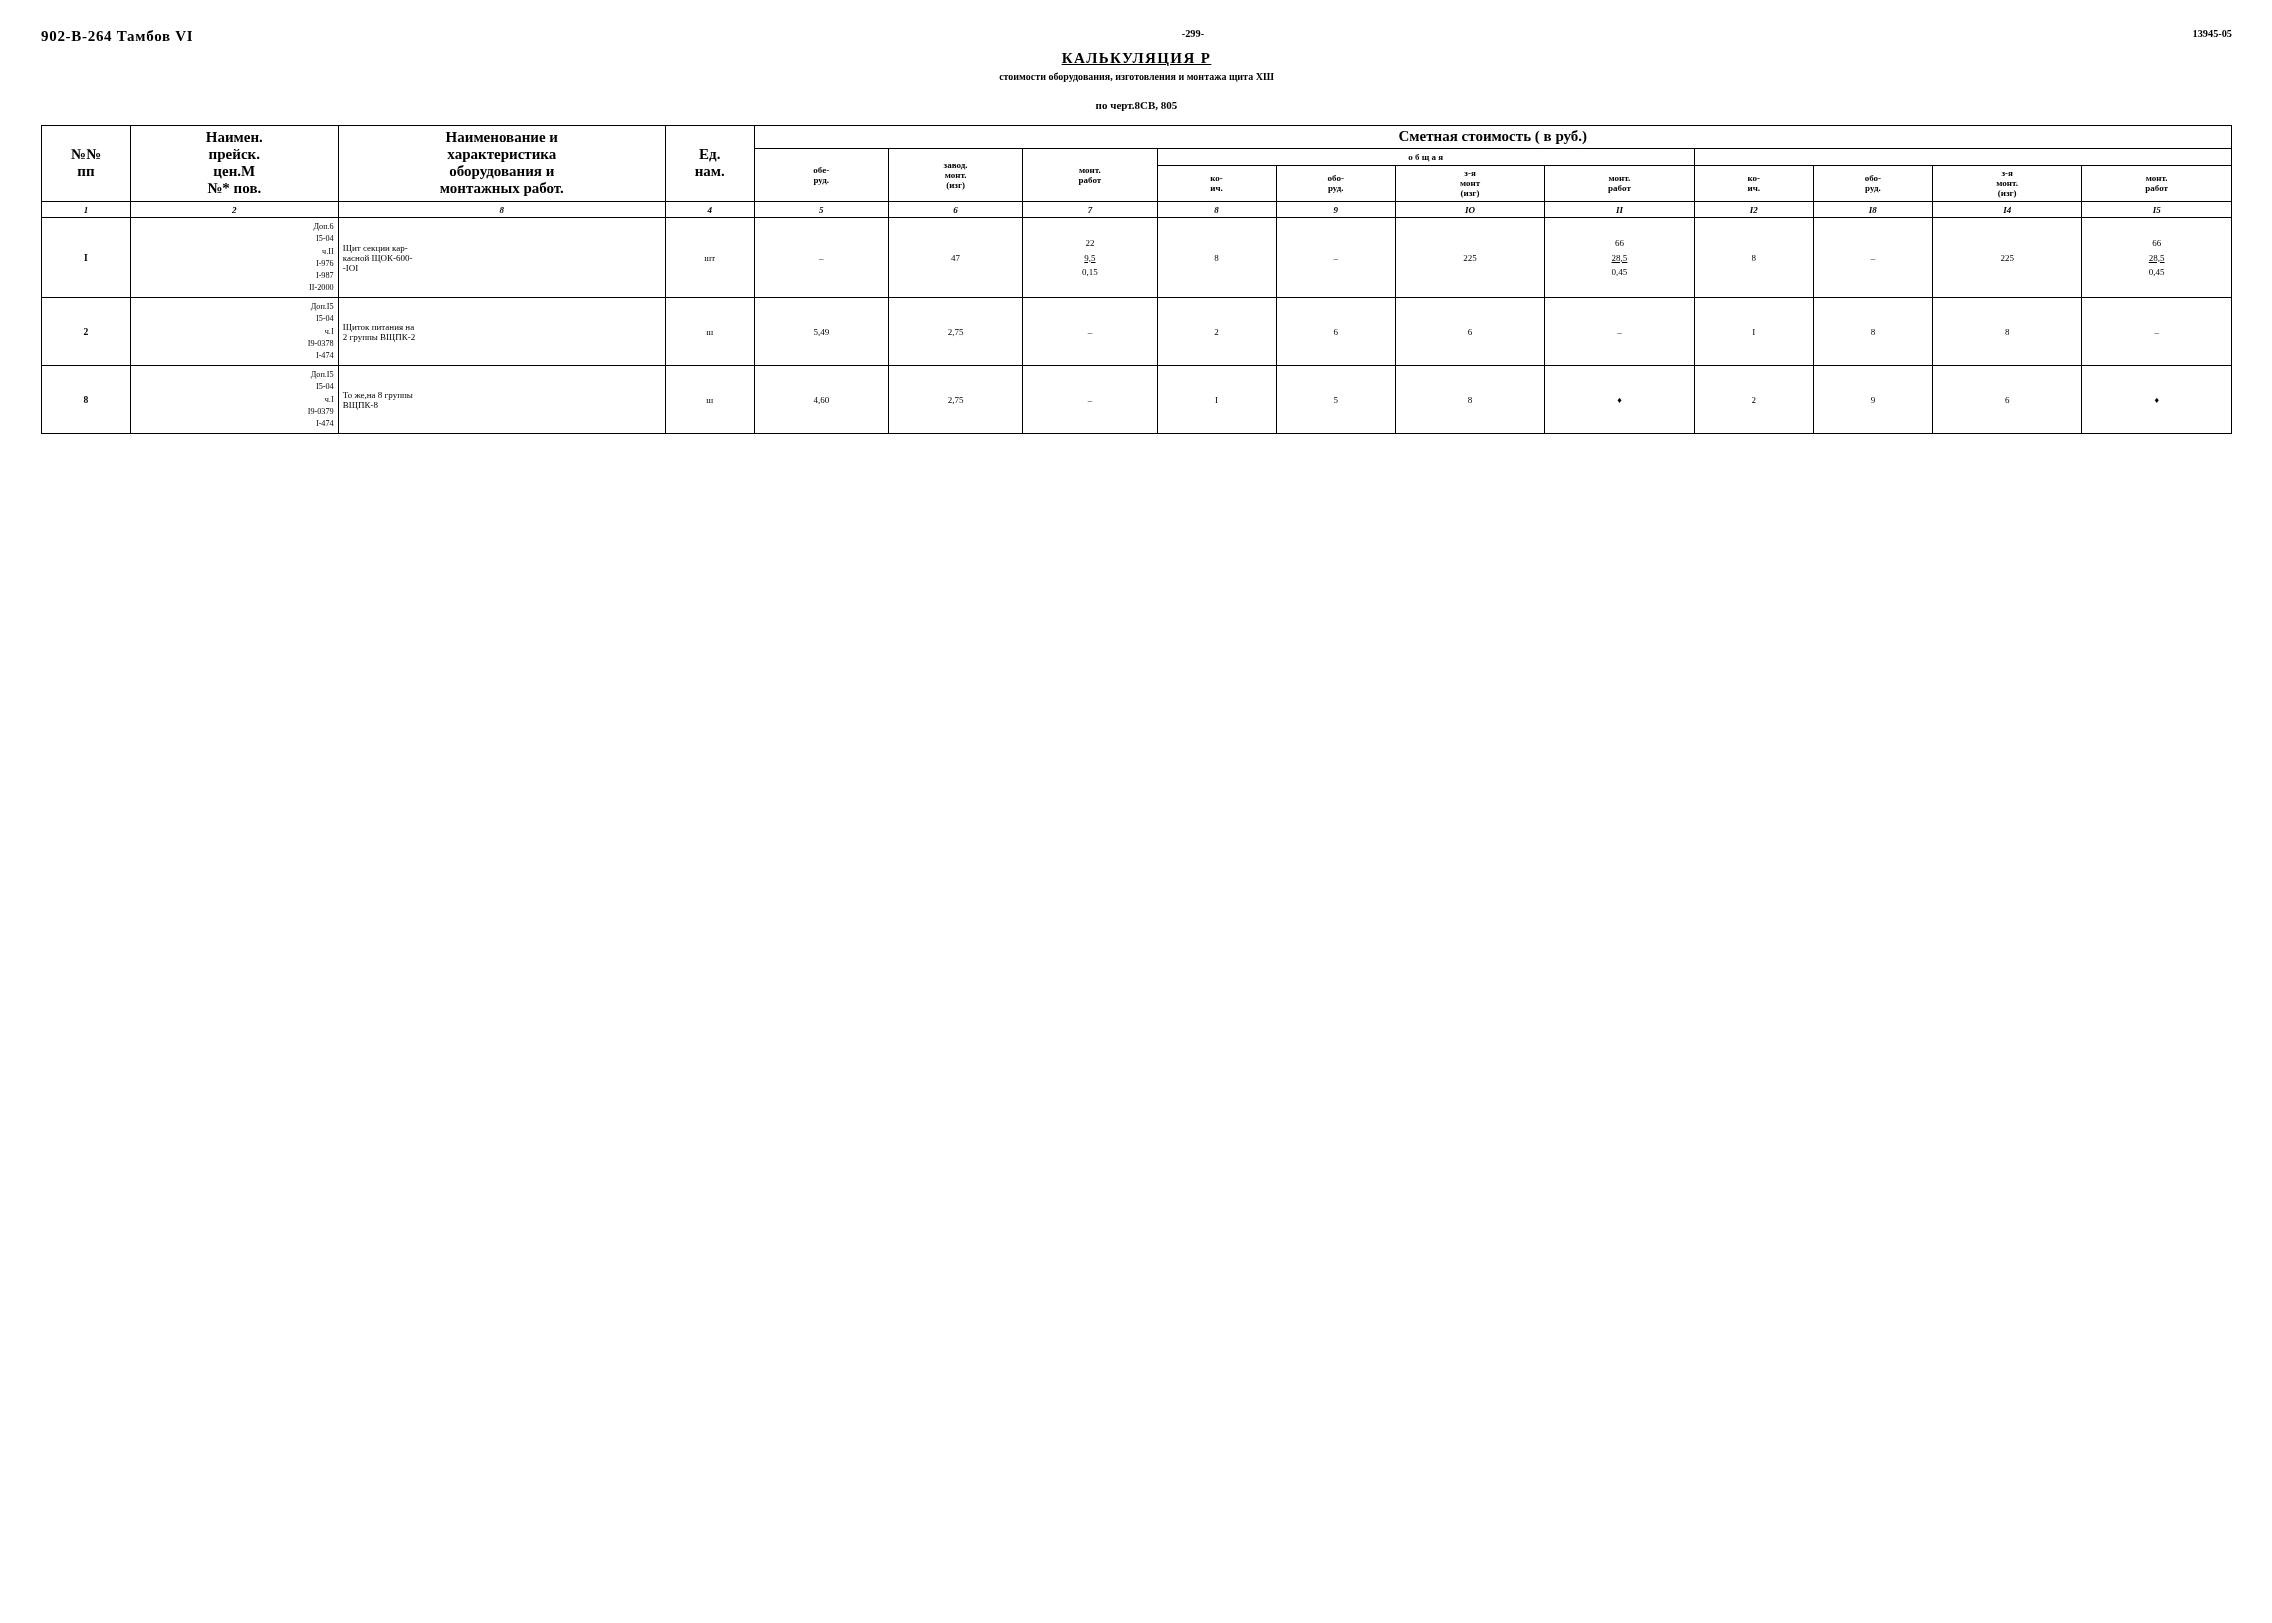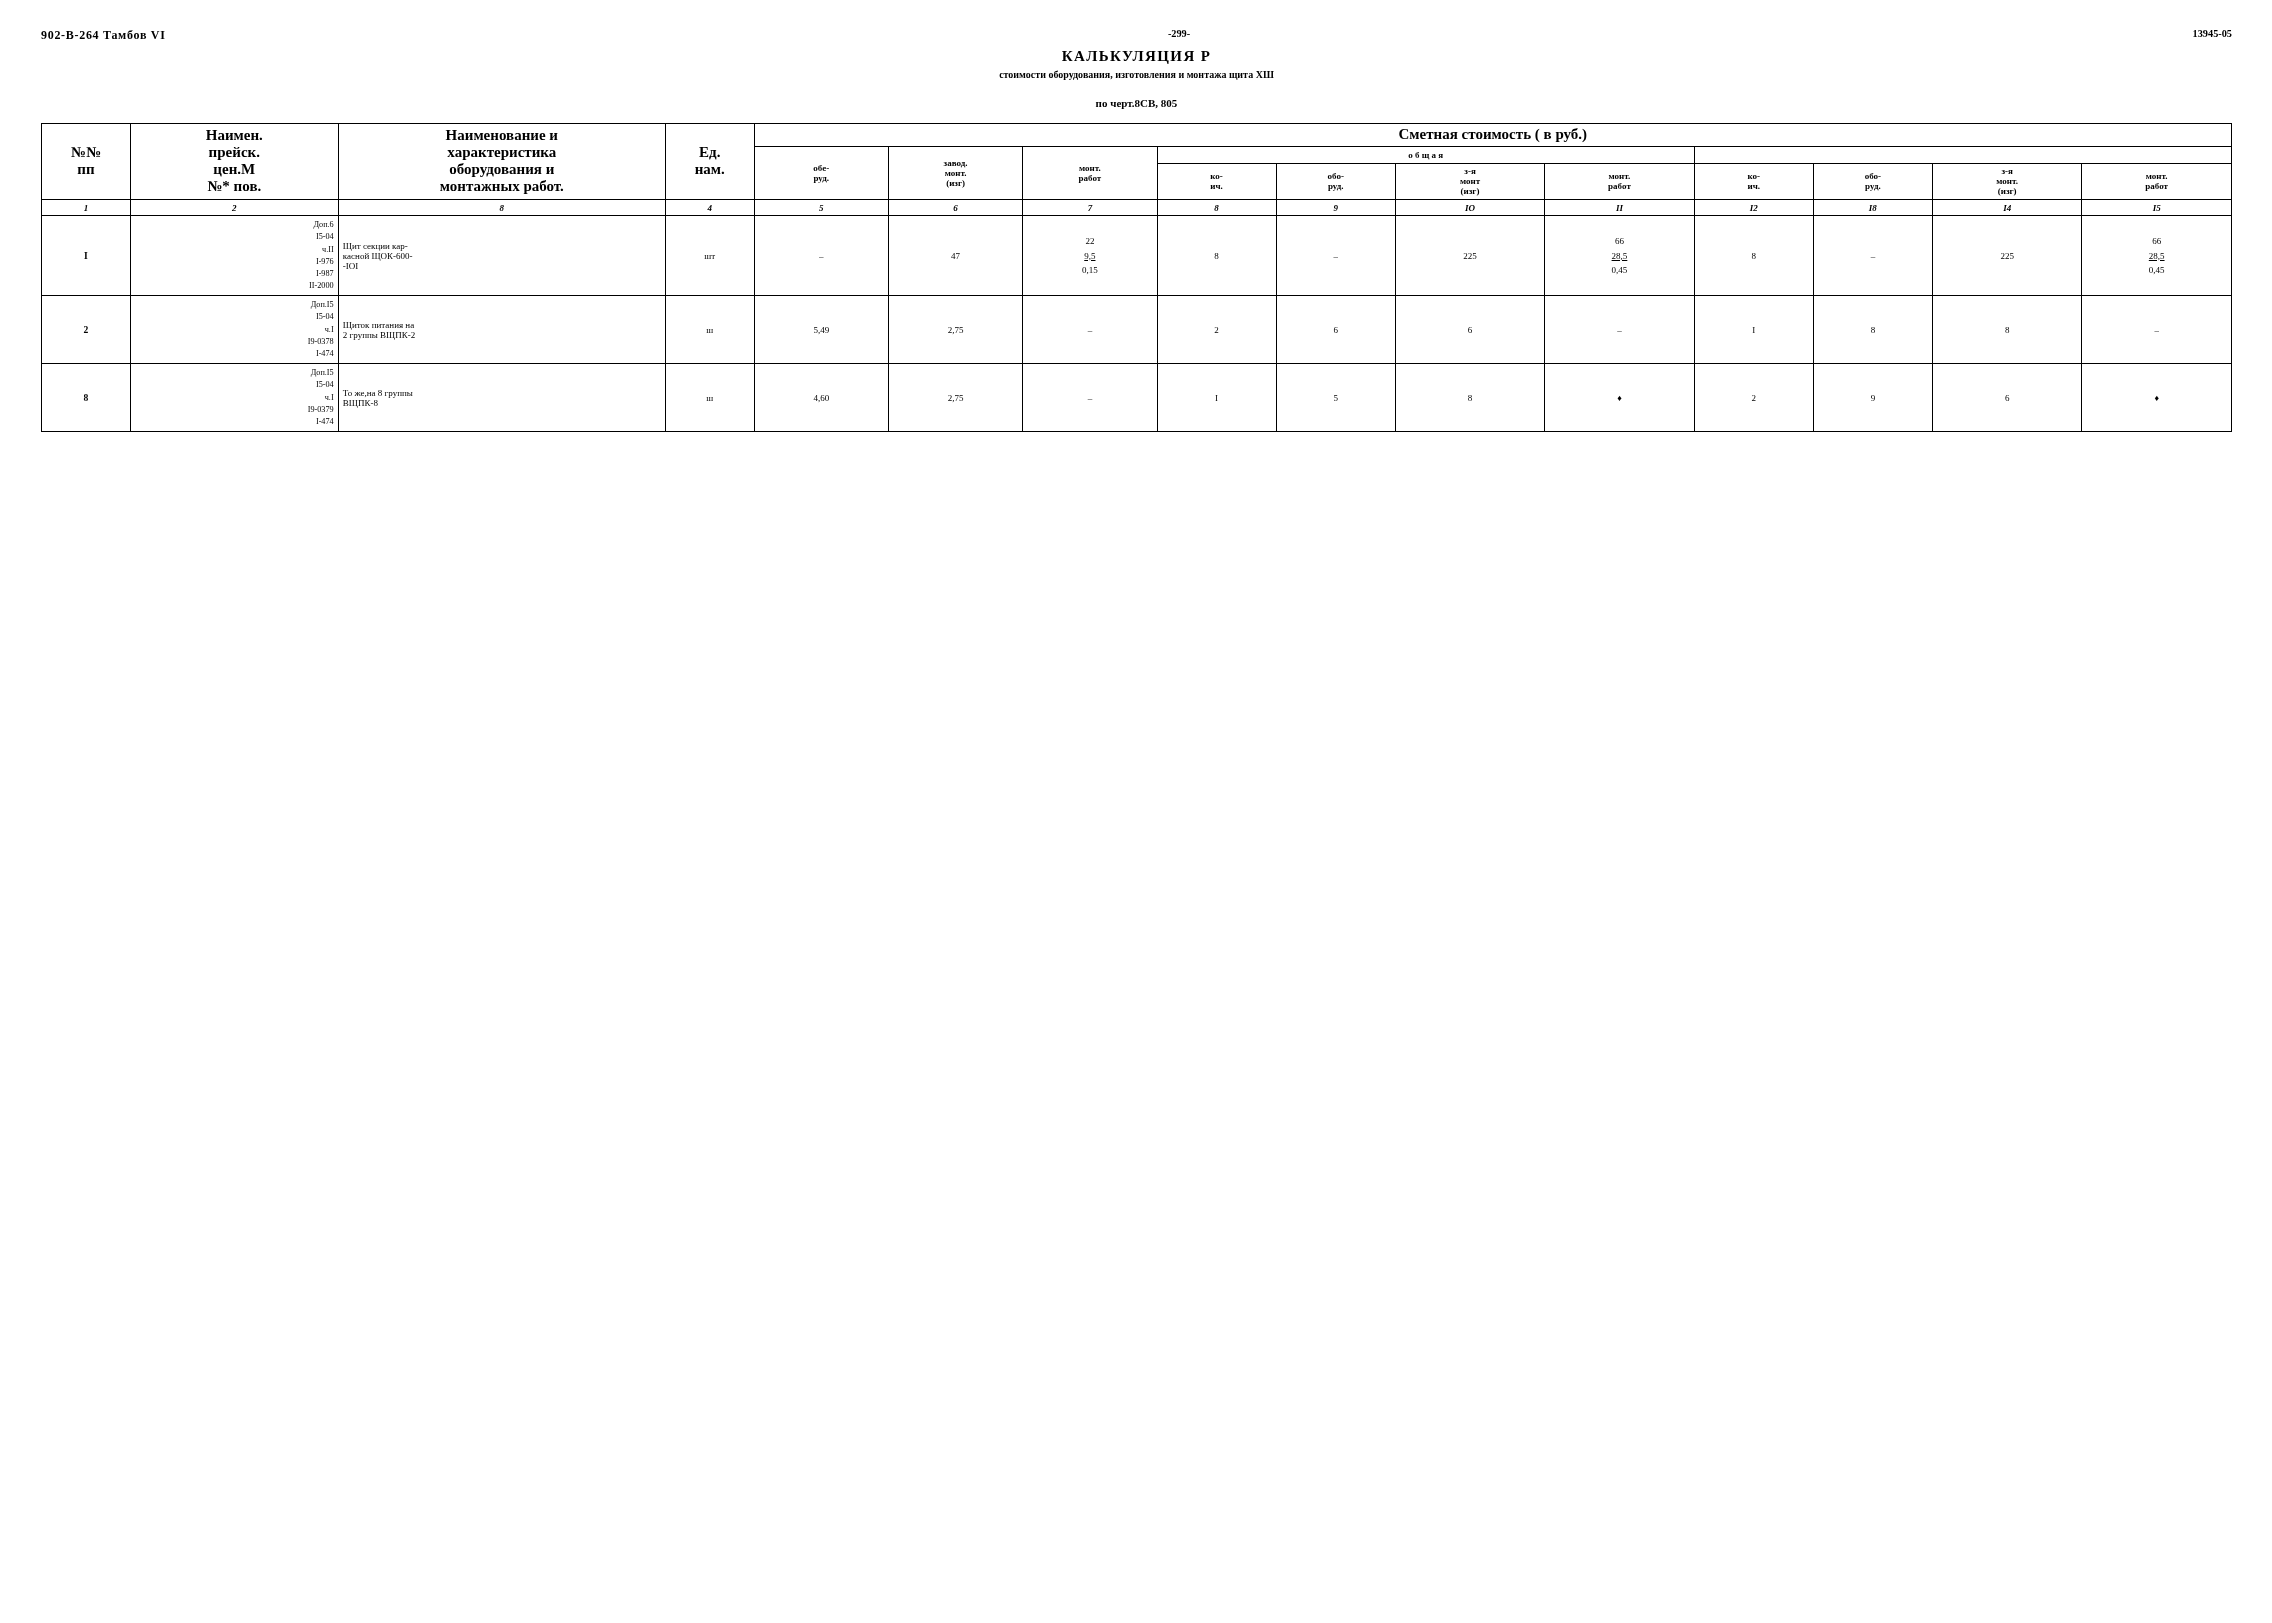--- a/index.html
+++ b/index.html
@@ -13,21 +13,21 @@
       min-height: 1623px;
     }
     .header-row {
       display: flex;
       justify-content: space-between;
       align-items: flex-start;
       margin-bottom: 5.5px;
     }
     .header-left {
       font-weight: bold;
-      font-size: 12px;
+      font-size: 15px;
       letter-spacing: 0.7px;
     }
     .header-center {
       text-align: center;
       flex: 1;
     }
     .header-page {
       font-size: 10.3px;
       font-weight: bold;
       text-align: center;
@@ -38,20 +38,21 @@
       white-space: nowrap;
     }
     .title-block {
       text-align: center;
       margin-bottom: 13.7px;
     }
     .title-block .main-title {
       font-size: 15px;
       font-weight: bold;
       letter-spacing: 1.4px;
+      text-decoration: underline;
       margin-bottom: 4.1px;
     }
     .title-block .sub-title {
       font-size: 10px;
       font-weight: bold;
     }
     .title-block .sub-title2 {
       font-size: 11px;
       font-weight: bold;
       margin-top: 17px;

